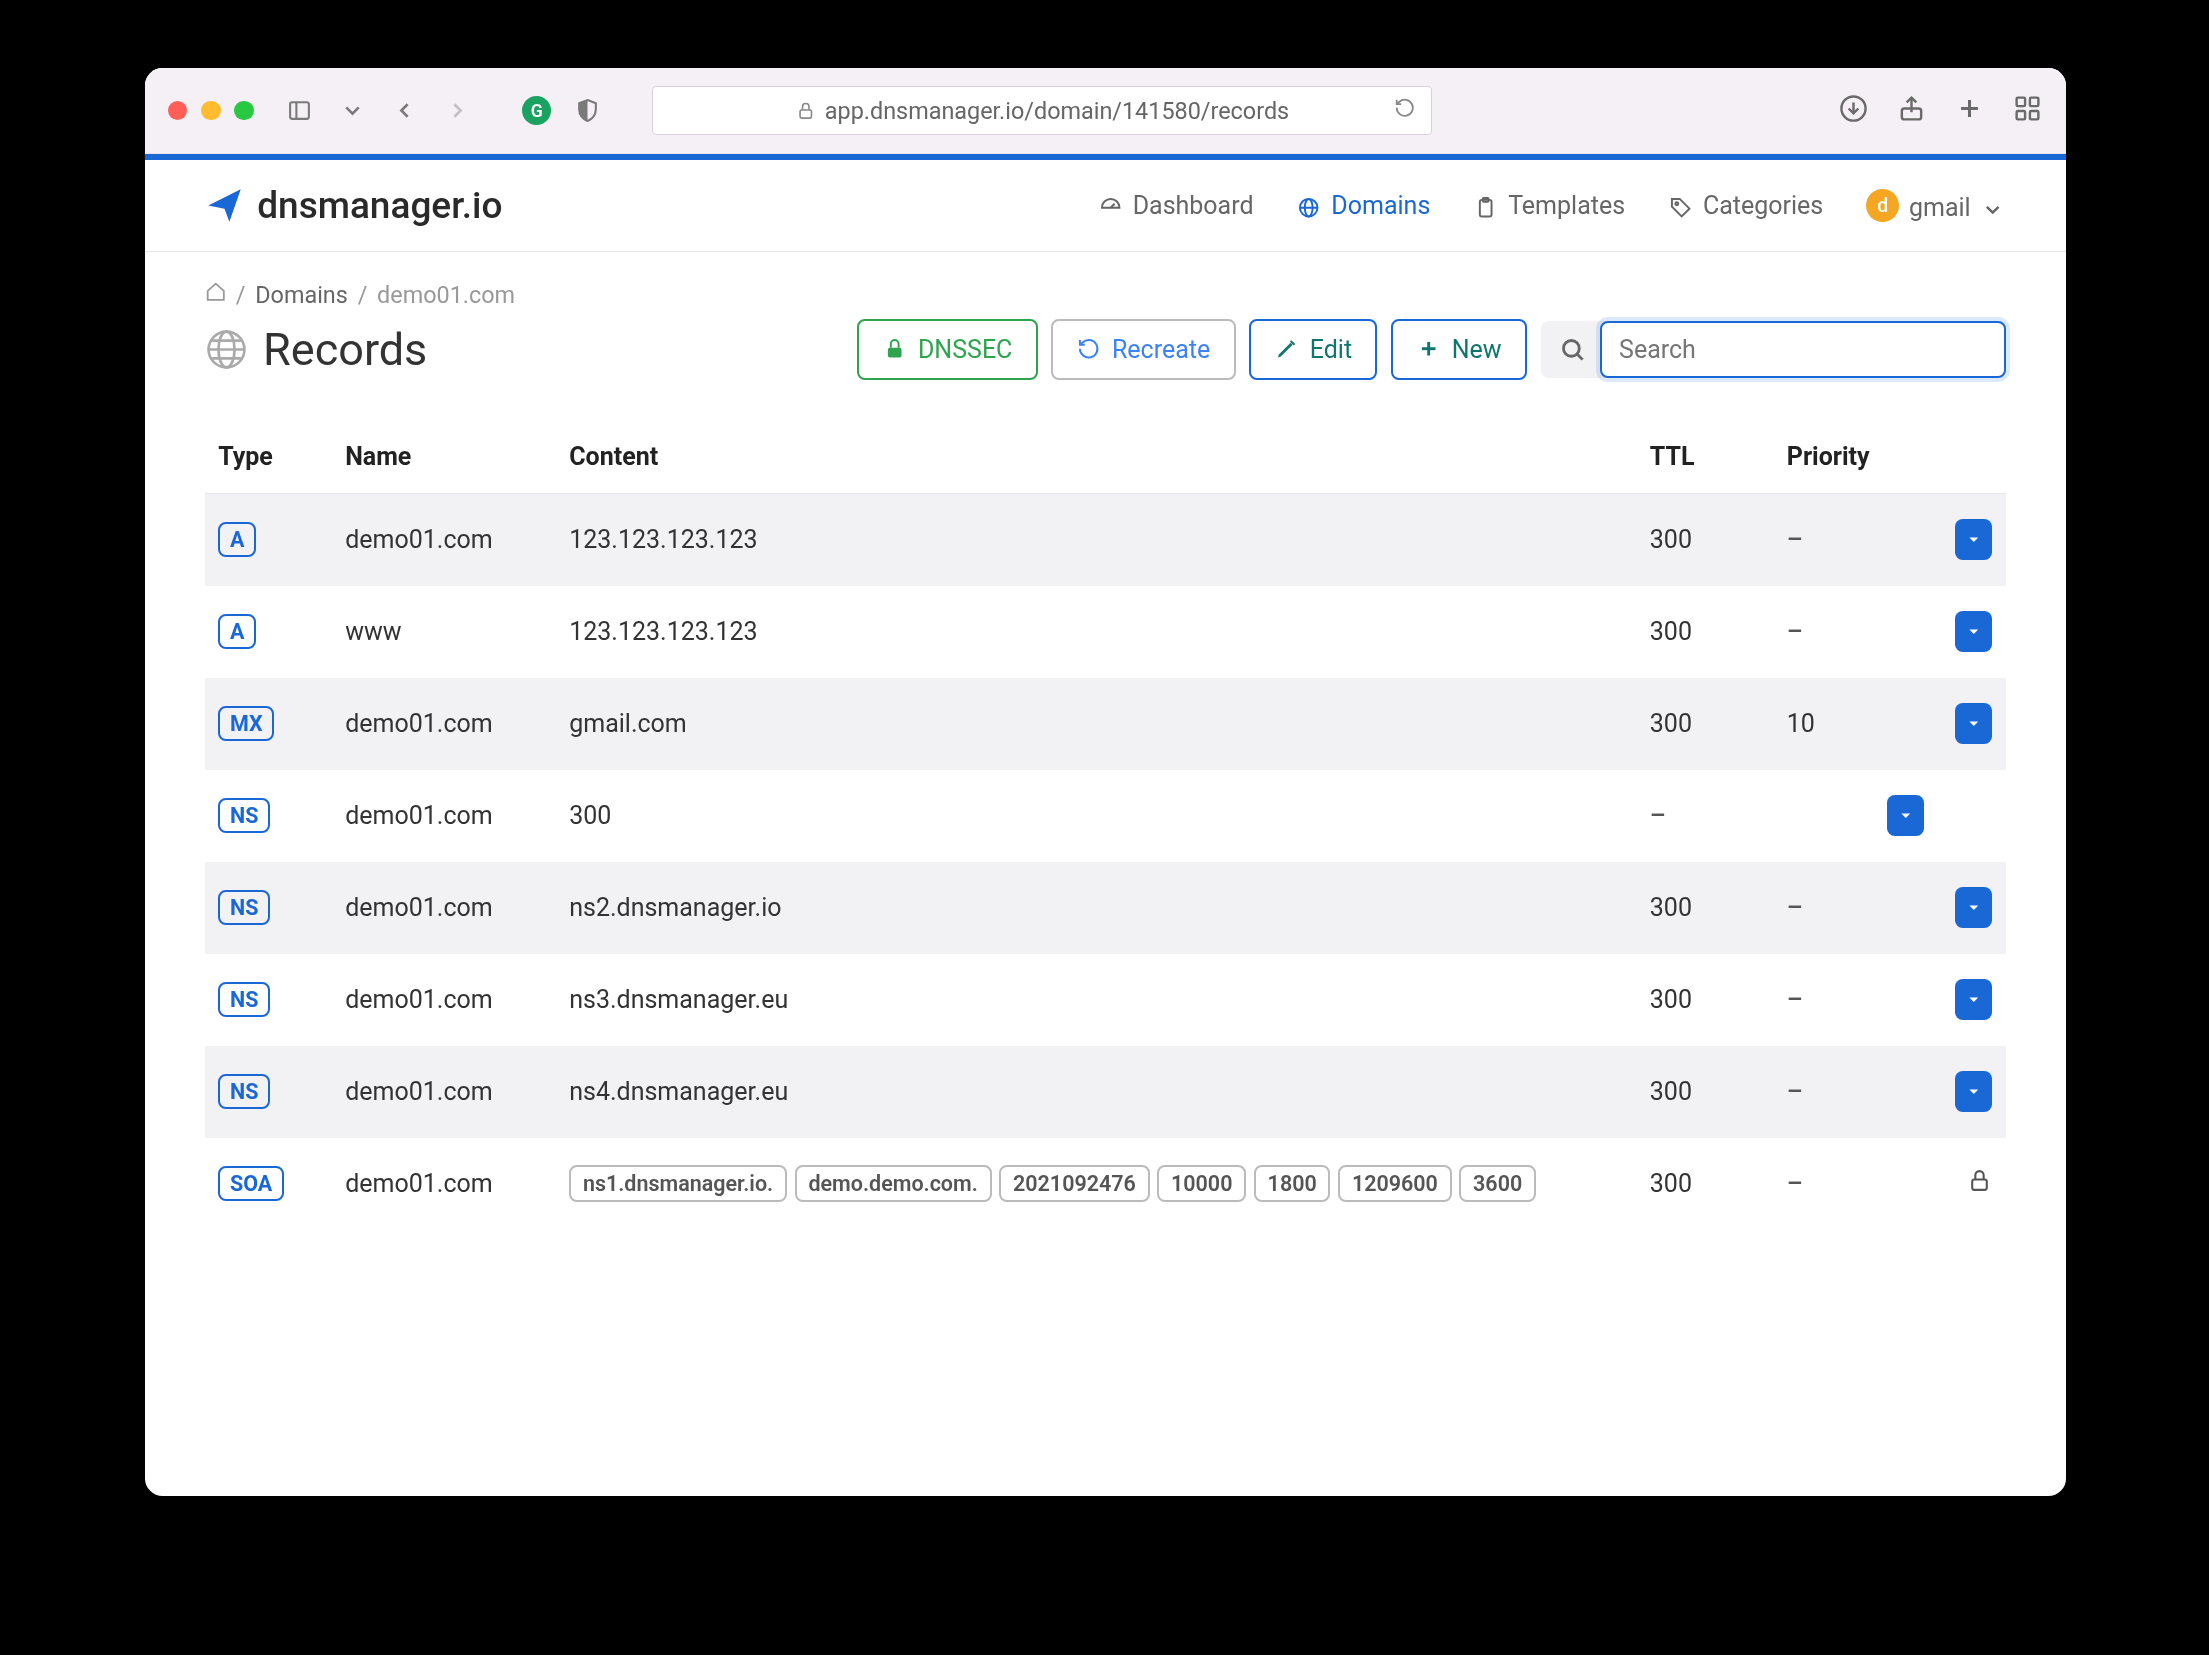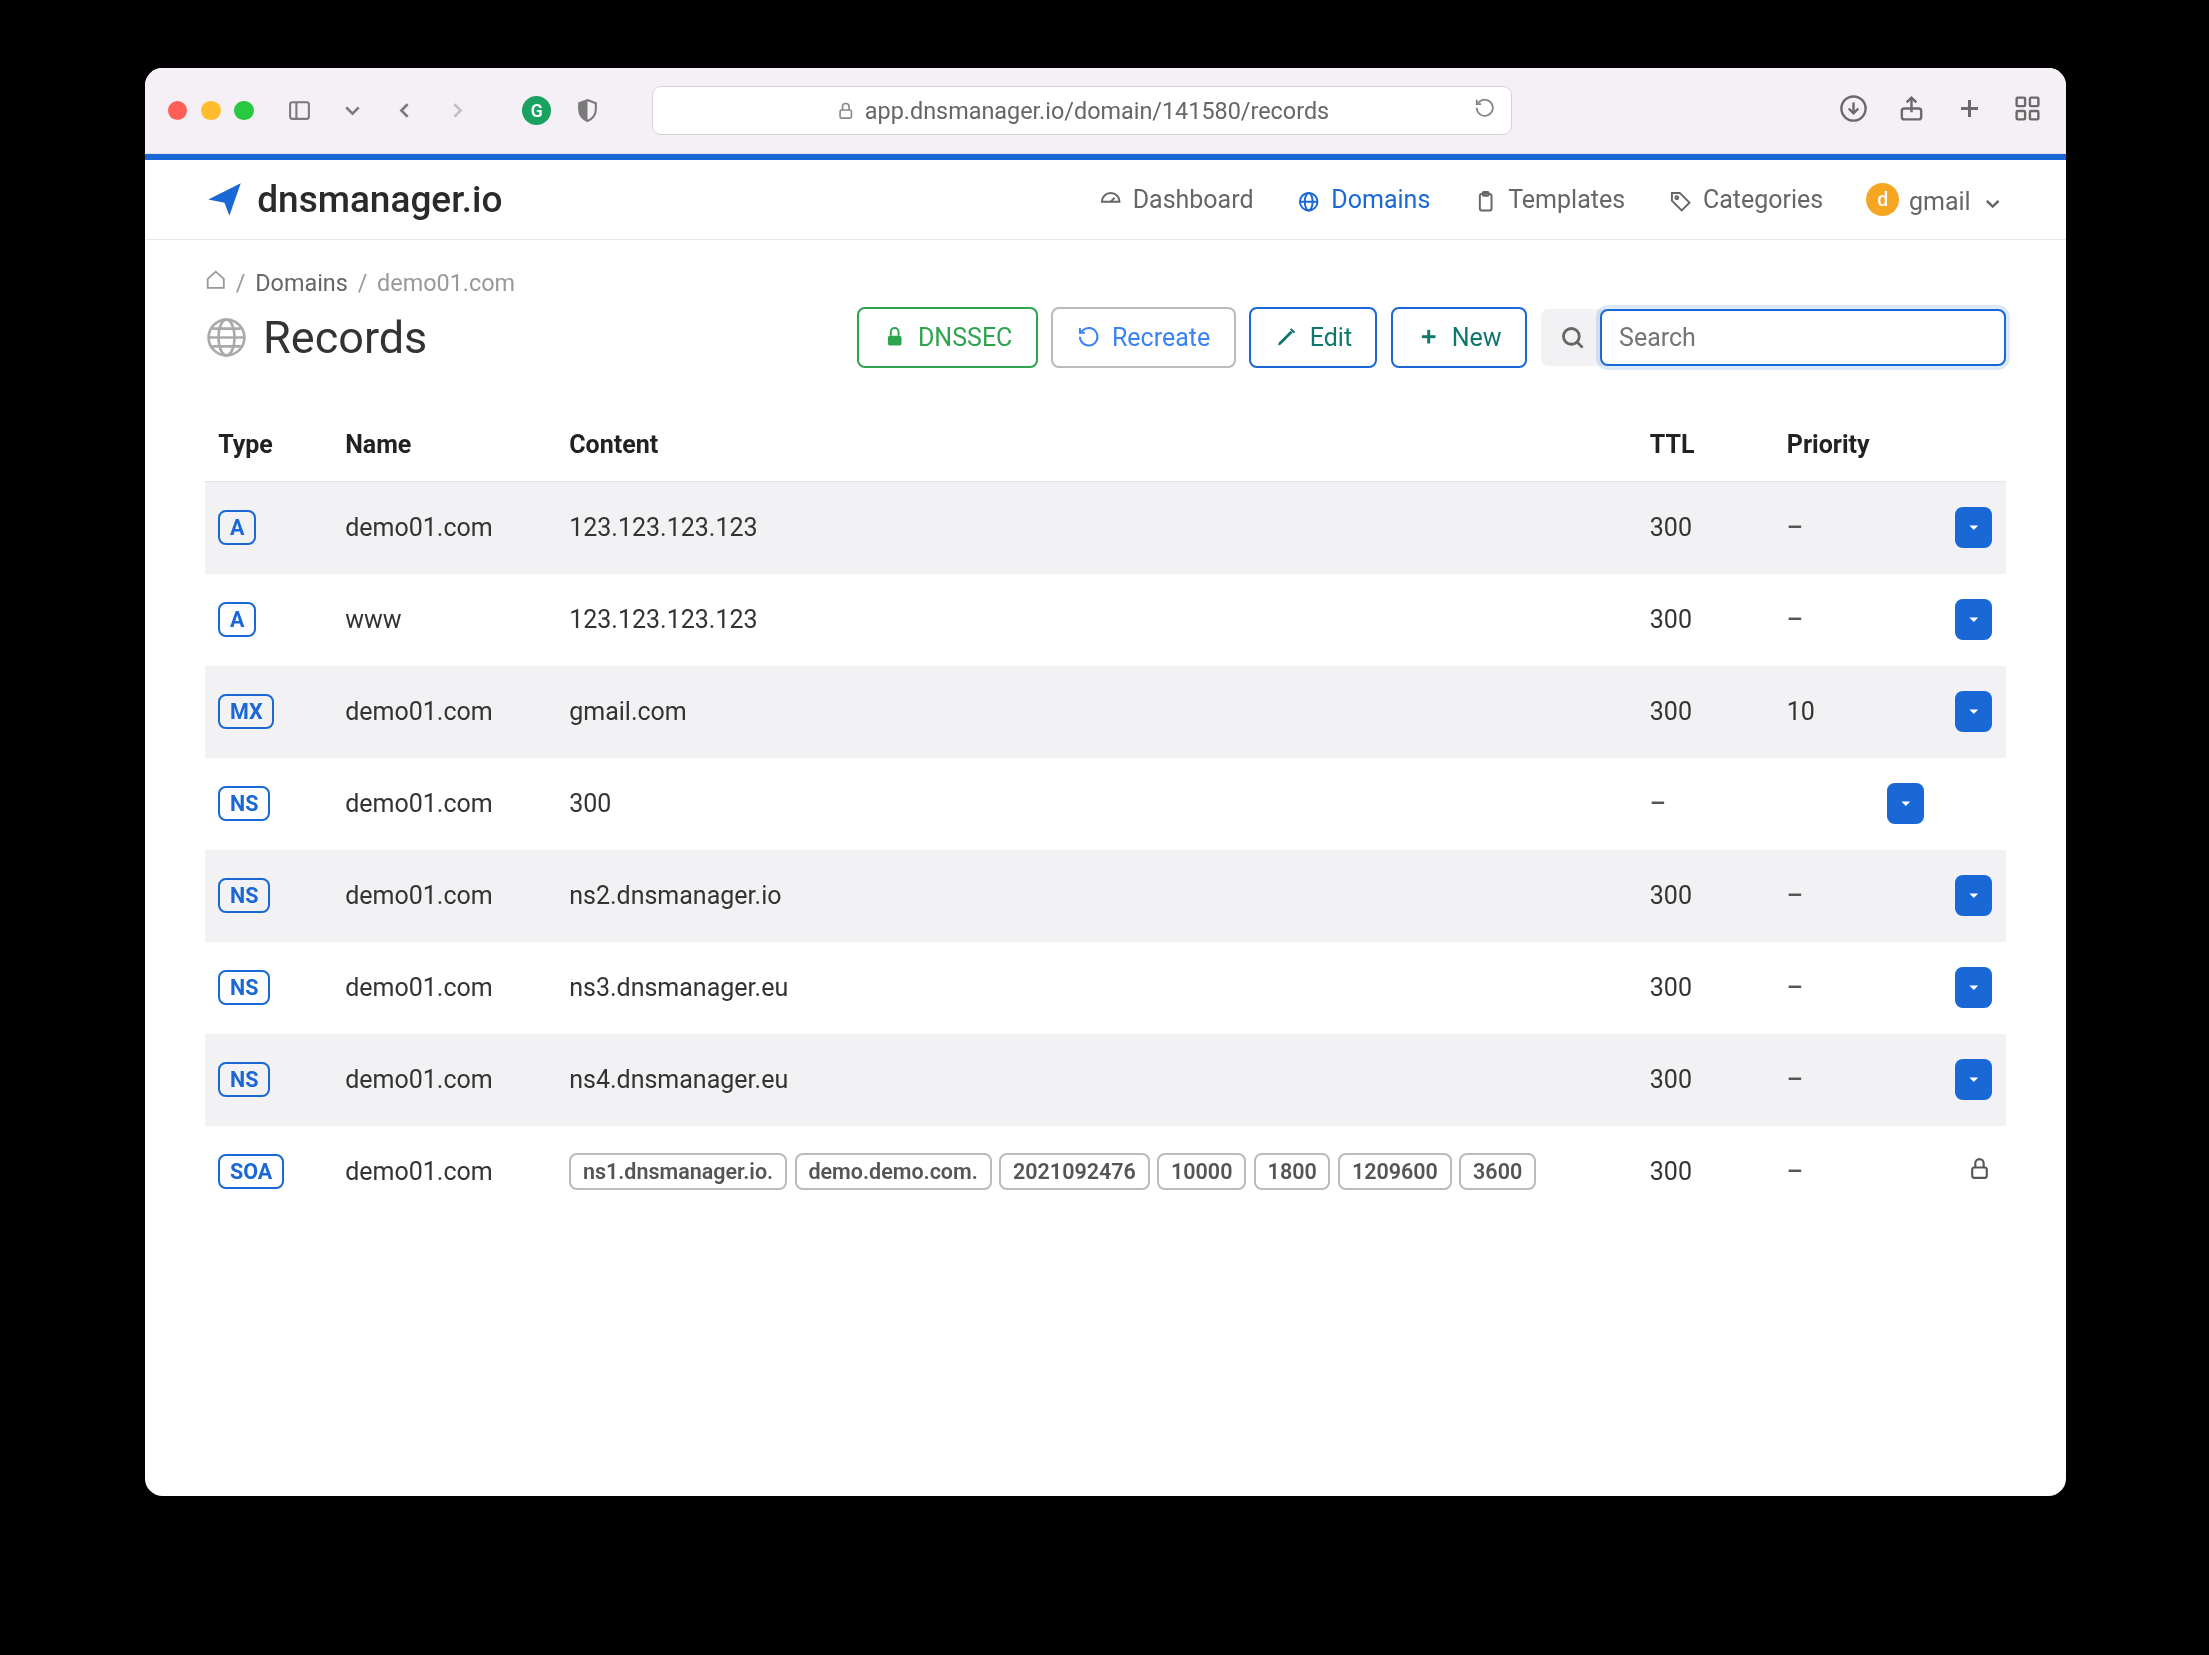--- a/index.html
+++ b/index.html
@@ -49,25 +49,25 @@
       display: inline-flex;
       align-items: center;
       justify-content: center;
       width: 33px;
       height: 33px;
     }
     .chrome-icon svg { width: 25px; height: 25px; }
     .chrome-divider { width: 9.8px; }
     .urlbar {
       flex: 0 0 auto;
-      width: 860px;
+      width: 780px;
       height: 49px;
       background: #fff;
       border: 1px solid #d8d0d8;
-      border-radius: 9px;
+      border-radius: 4px;
       display: flex;
       align-items: center;
       justify-content: center;
       gap: 9.8px;
       color: #666;
       font-size: 23.4px;
       margin-left: 29px;
       position: relative;
     }
     .urlbar .reload {
@@ -89,21 +89,21 @@
       color: #fff;
       display: inline-flex;
       align-items: center;
       justify-content: center;
       font-weight: 600;
       font-size: 17.6px;
     }
     
     .bluebar { height: 5.9px; background: #1a68d6; }
     .appnav {
-      height: 80px;
+      height: 92px;
       display: flex;
       align-items: center;
       padding: 0 60px;
       border-bottom: 1px solid #e6e6ea;
     }
     .brand {
       display: flex;
       align-items: center;
       gap: 13.7px;
       font-size: 37px;

